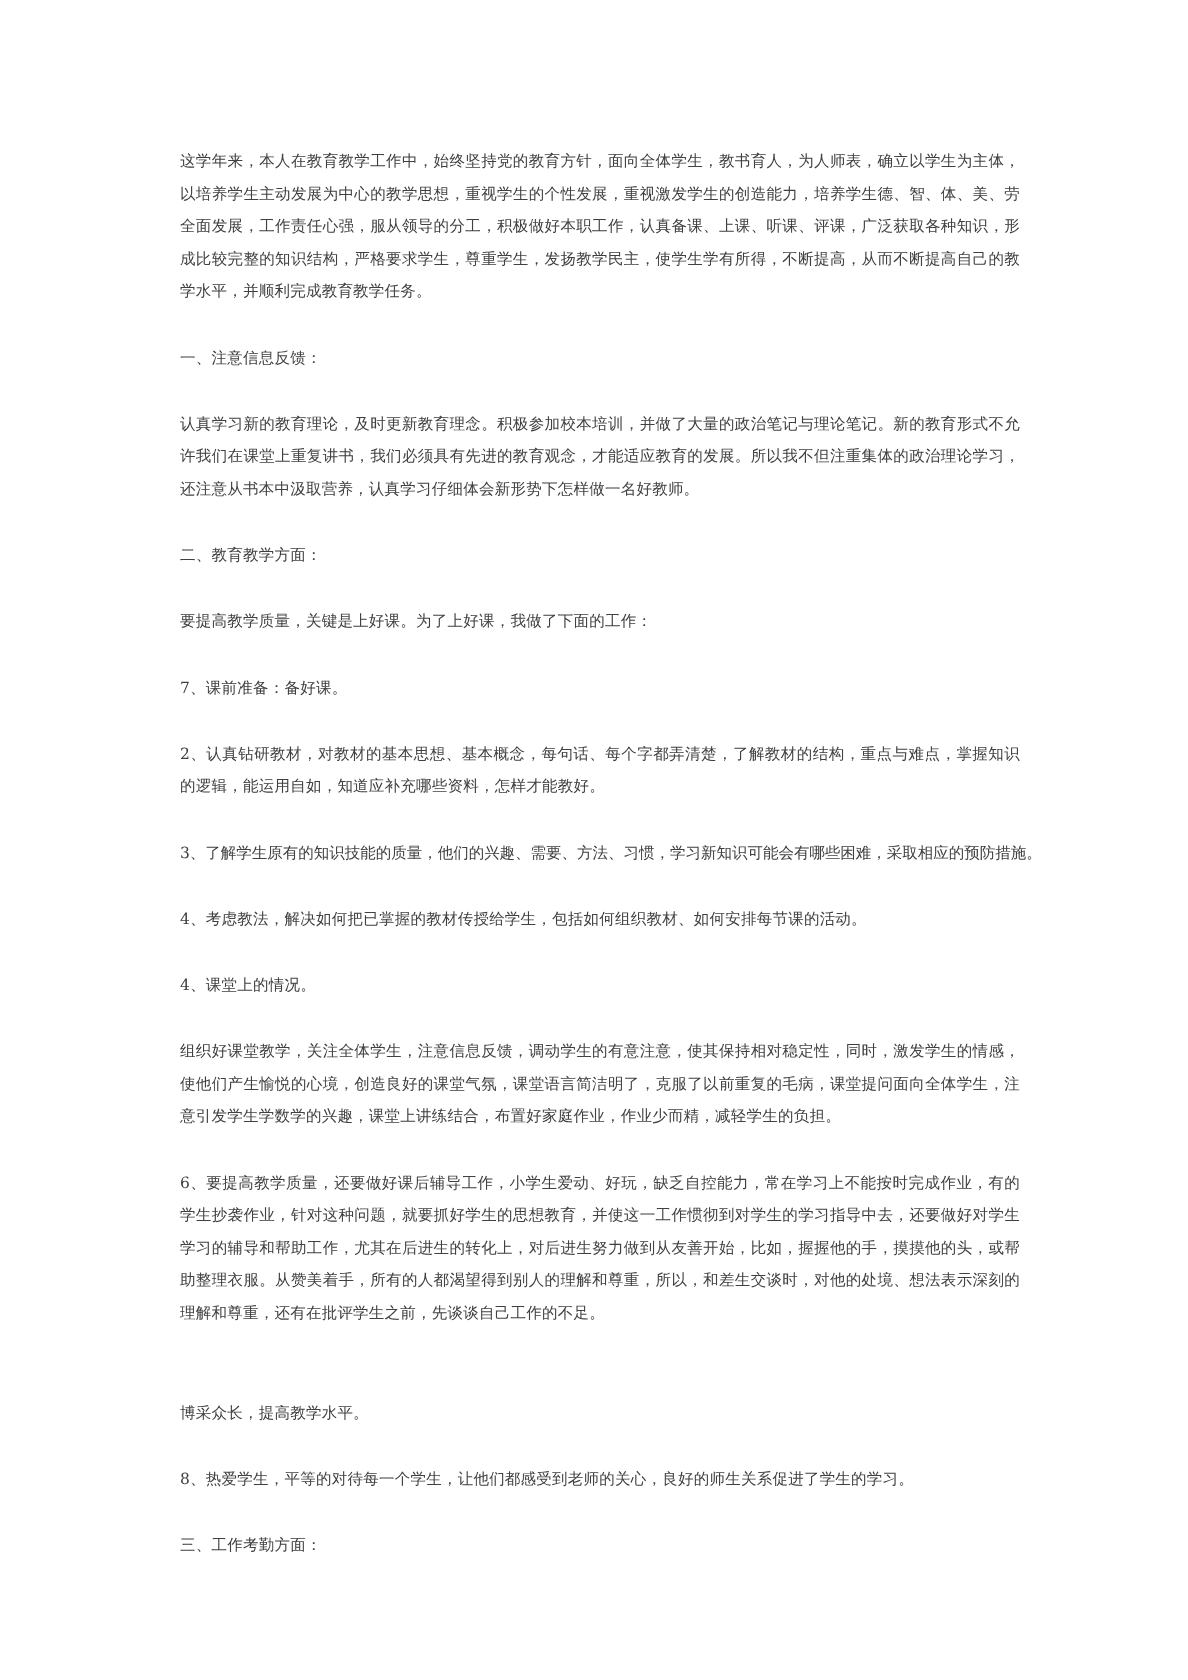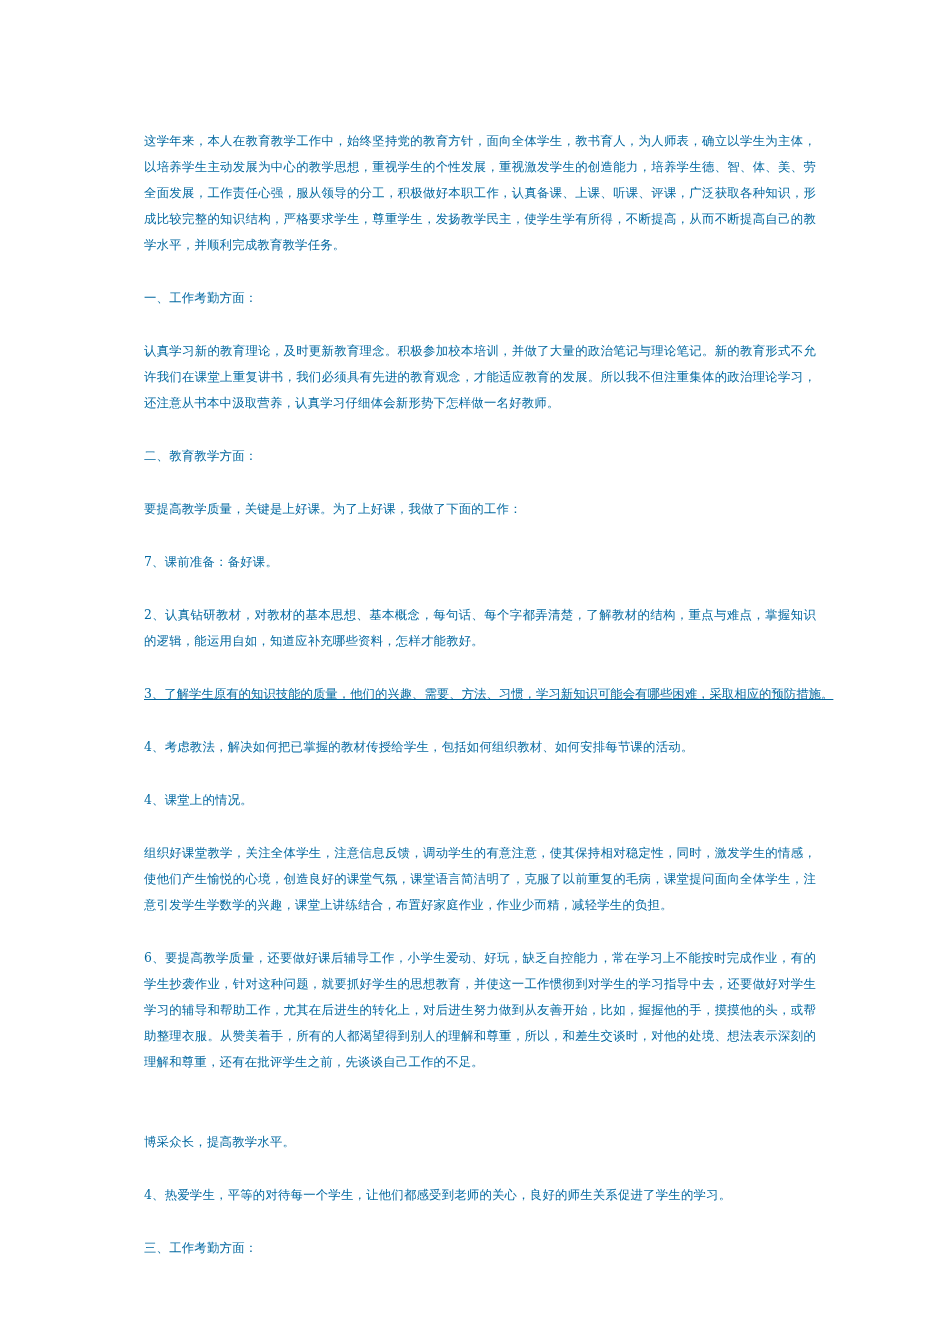--- a/index.html
+++ b/index.html
@@ -1,32 +1,32 @@
 <!DOCTYPE html>
 <html><head>
 <meta charset="utf-8">
 <style>
   html, body { margin: 0; padding: 0; background: #ffffff; }
   body { width: 950px; height: 1344px; position: relative; overflow: hidden; }
   .page {
     position: absolute; left: 144px; top: 116px; width: 672px;
     font-family: "DejaVu Serif", "Liberation Serif", serif;
-    font-size: 12.4px; color: #0369a1; line-height: 26px; margin-top: 12px;
+    font-size: 12.4px; color: #404040; line-height: 26px;
   }
   .p { margin: 0; text-align: justify; letter-spacing: 0.2px; }
   .gap { height: 27px; }
-  .nowrap { white-space: nowrap; letter-spacing: 0; text-decoration: underline; }
+  .nowrap { white-space: nowrap; letter-spacing: 0; }
 </style>
 </head>
 <body>
 
 <div class="page">
   <p class="p">这学年来，本人在教育教学工作中，始终坚持党的教育方针，面向全体学生，教书育人，为人师表，确立以学生为主体，以培养学生主动发展为中心的教学思想，重视学生的个性发展，重视激发学生的创造能力，培养学生德、智、体、美、劳全面发展，工作责任心强，服从领导的分工，积极做好本职工作，认真备课、上课、听课、评课，广泛获取各种知识，形成比较完整的知识结构，严格要求学生，尊重学生，发扬教学民主，使学生学有所得，不断提高，从而不断提高自己的教学水平，并顺利完成教育教学任务。</p>
   <div class="gap"></div>
-  <p class="p">一、工作考勤方面：</p>
+  <p class="p">一、注意信息反馈：</p>
   <div class="gap"></div>
   <p class="p">认真学习新的教育理论，及时更新教育理念。积极参加校本培训，并做了大量的政治笔记与理论笔记。新的教育形式不允许我们在课堂上重复讲书，我们必须具有先进的教育观念，才能适应教育的发展。所以我不但注重集体的政治理论学习，还注意从书本中汲取营养，认真学习仔细体会新形势下怎样做一名好教师。</p>
   <div class="gap"></div>
   <p class="p">二、教育教学方面：</p>
   <div class="gap"></div>
   <p class="p">要提高教学质量，关键是上好课。为了上好课，我做了下面的工作：</p>
   <div class="gap"></div>
   <p class="p">7、课前准备：备好课。</p>
   <div class="gap"></div>
   <p class="p">2、认真钻研教材，对教材的基本思想、基本概念，每句话、每个字都弄清楚，了解教材的结构，重点与难点，掌握知识的逻辑，能运用自如，知道应补充哪些资料，怎样才能教好。</p>
@@ -37,16 +37,16 @@
   <div class="gap"></div>
   <p class="p">4、课堂上的情况。</p>
   <div class="gap"></div>
   <p class="p">组织好课堂教学，关注全体学生，注意信息反馈，调动学生的有意注意，使其保持相对稳定性，同时，激发学生的情感，使他们产生愉悦的心境，创造良好的课堂气氛，课堂语言简洁明了，克服了以前重复的毛病，课堂提问面向全体学生，注意引发学生学数学的兴趣，课堂上讲练结合，布置好家庭作业，作业少而精，减轻学生的负担。</p>
   <div class="gap"></div>
   <p class="p">6、要提高教学质量，还要做好课后辅导工作，小学生爱动、好玩，缺乏自控能力，常在学习上不能按时完成作业，有的学生抄袭作业，针对这种问题，就要抓好学生的思想教育，并使这一工作惯彻到对学生的学习指导中去，还要做好对学生学习的辅导和帮助工作，尤其在后进生的转化上，对后进生努力做到从友善开始，比如，握握他的手，摸摸他的头，或帮助整理衣服。从赞美着手，所有的人都渴望得到别人的理解和尊重，所以，和差生交谈时，对他的处境、想法表示深刻的理解和尊重，还有在批评学生之前，先谈谈自己工作的不足。</p>
   <div class="gap"></div>
   <div class="gap"></div>
   <p class="p">博采众长，提高教学水平。</p>
   <div class="gap"></div>
-  <p class="p">4、热爱学生，平等的对待每一个学生，让他们都感受到老师的关心，良好的师生关系促进了学生的学习。</p>
+  <p class="p">8、热爱学生，平等的对待每一个学生，让他们都感受到老师的关心，良好的师生关系促进了学生的学习。</p>
   <div class="gap"></div>
   <p class="p">三、工作考勤方面：</p>
 </div>
 
 </body></html>

